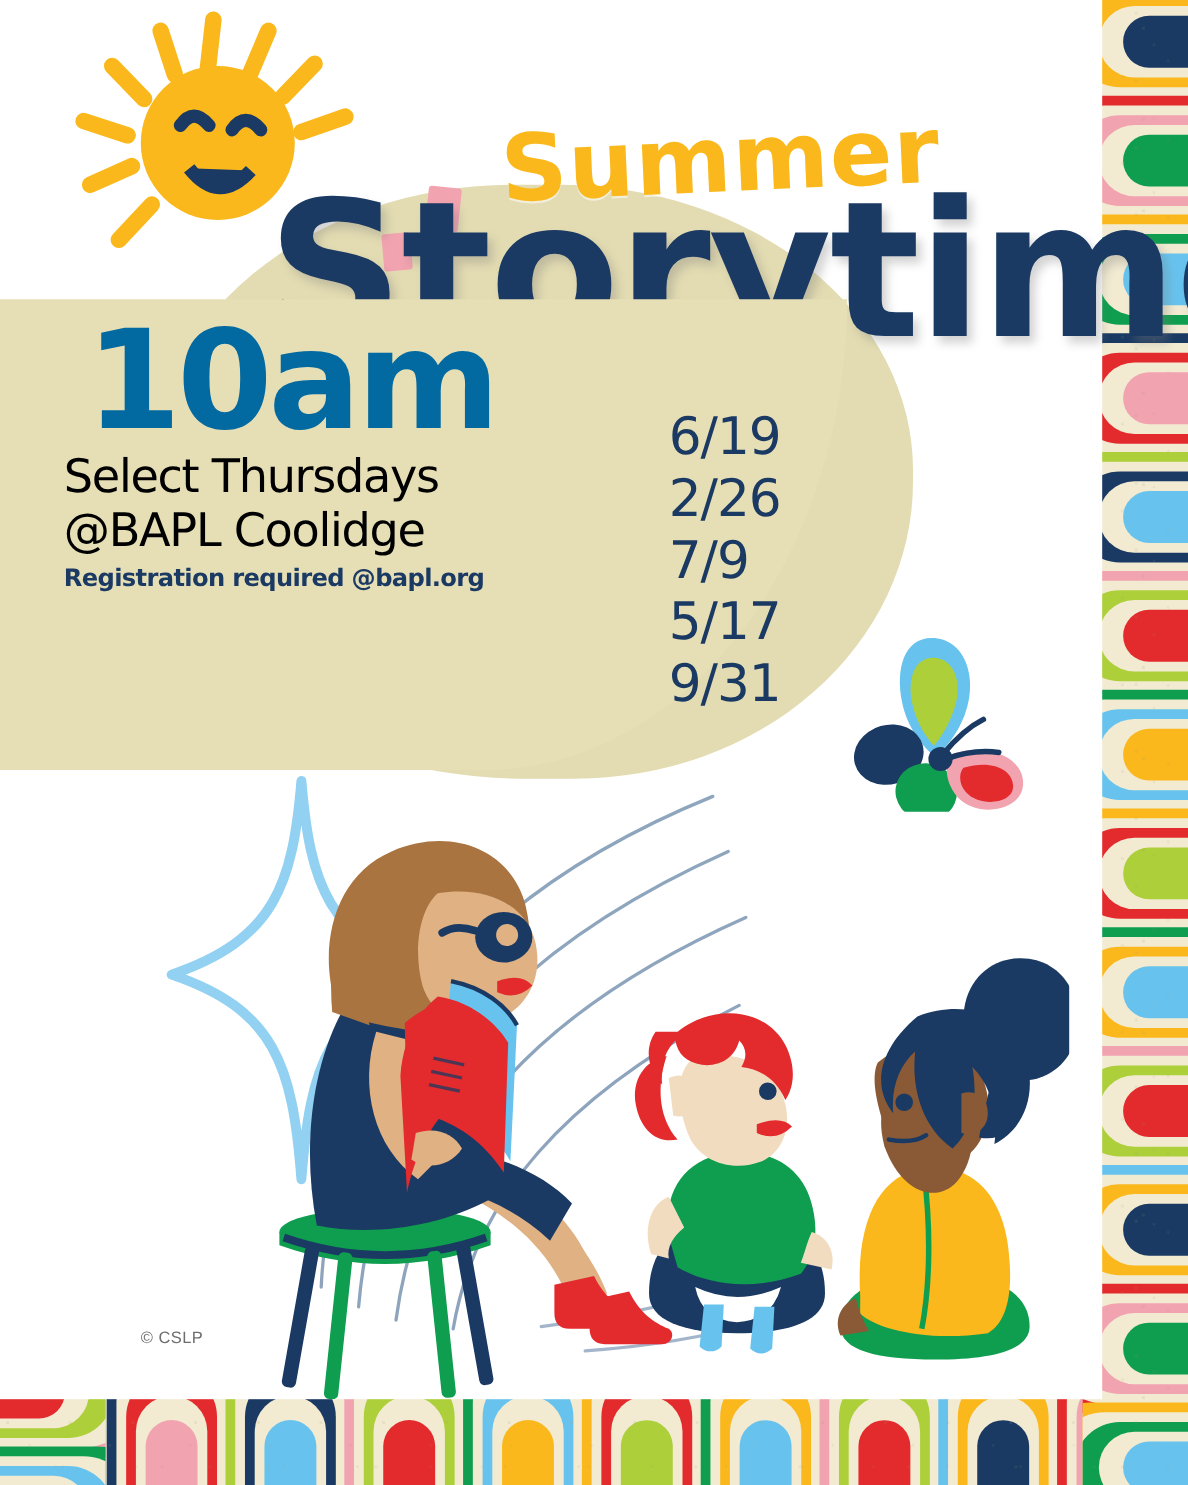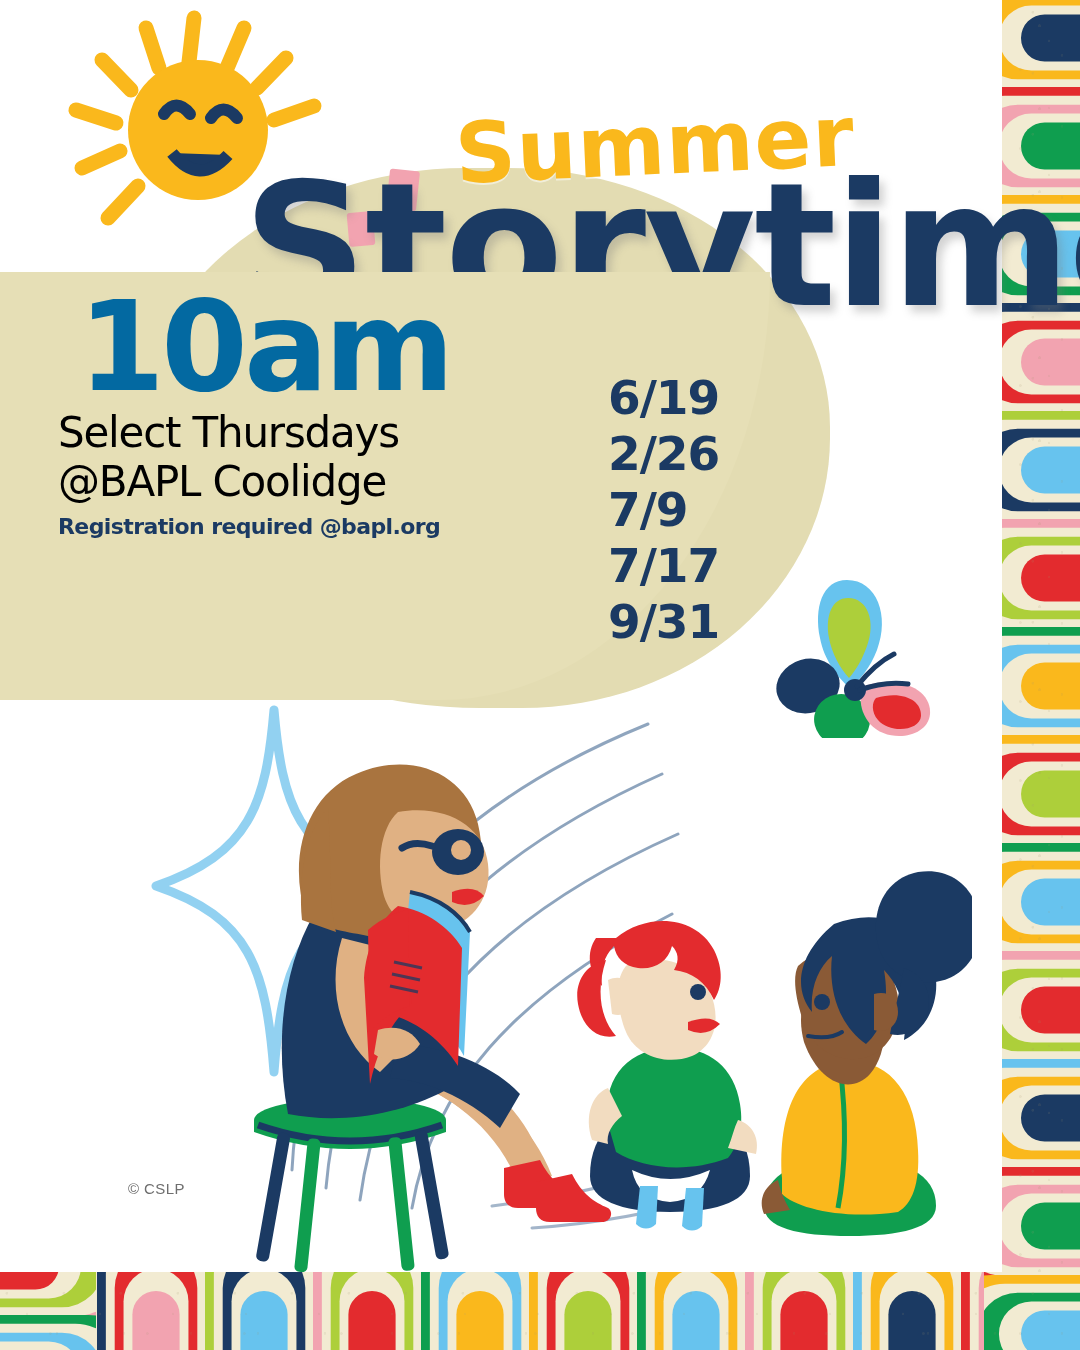--- a/index.html
+++ b/index.html
@@ -130,32 +130,32 @@
   }
 
   .dates-col {
     position:absolute; left:608px; top:374px;
     z-index:11;
     display:flex; flex-direction:column;
     gap:9px;
   }
   .date-item {
     font-family:"DejaVu Sans", sans-serif;
-    font-weight:700; font-size:47px; line-height:1;
+    font-weight:400; font-size:47px; line-height:1;
     color:#1B3A63; letter-spacing:-1px;
   }
 
   
   .butterfly { position:absolute; left:772px; top:568px; width:160px; height:170px; z-index:12; }
 
   
   .illus { position:absolute; left:92px; top:700px; width:880px; height:572px; z-index:6; }
 
   .cslp {
-    position:absolute; left:128px; top:1180px;
+    position:absolute; left:128px; top:1208px;
     font-family:"Liberation Sans", sans-serif;
     font-size:15px; color:#6E6E6E; letter-spacing:.4px;
     z-index:13;
   }
 </style>
 </head>
 <body>
 
 <div class="poster">
 
@@ -589,21 +589,21 @@
       <div class="line-thursdays">Select Thursdays</div>
       <div class="line-location">@BAPL Coolidge</div>
       <div class="line-register">Registration required @bapl.org</div>
     </div>
   </div>
 
   <div class="dates-col">
     <div class="date-item">6/19</div>
     <div class="date-item">2/26</div>
     <div class="date-item">7/9</div>
-    <div class="date-item">7/17</div>
+    <div class="date-item">5/17</div>
     <div class="date-item">9/31</div>
   </div>
 
   <div class="butterfly">
     <svg width="160" height="170" viewBox="0 0 160 170" xmlns="http://www.w3.org/2000/svg">
       <path d="M75 12 C105 12 118 48 105 82 C98 100 88 112 78 120 C66 110 52 92 48 70 C42 40 50 12 75 12 Z" fill="#67C3EE"></path>
       <path d="M76 30 C96 30 104 54 95 78 C90 92 84 102 77 110 C68 100 60 86 57 70 C53 48 60 30 76 30 Z" fill="#ADCF3A"></path>
       <ellipse cx="36" cy="118" rx="32" ry="27" transform="rotate(-16 36 118)" fill="#1B3A63"></ellipse>
       <ellipse cx="70" cy="152" rx="28" ry="26" transform="rotate(10 70 152)" fill="#0F9E4F"></ellipse>
       <path d="M92 118 C128 106 160 122 158 146 C156 170 116 176 98 156 C88 144 86 128 92 118 Z" fill="#F2A3B0"></path>

